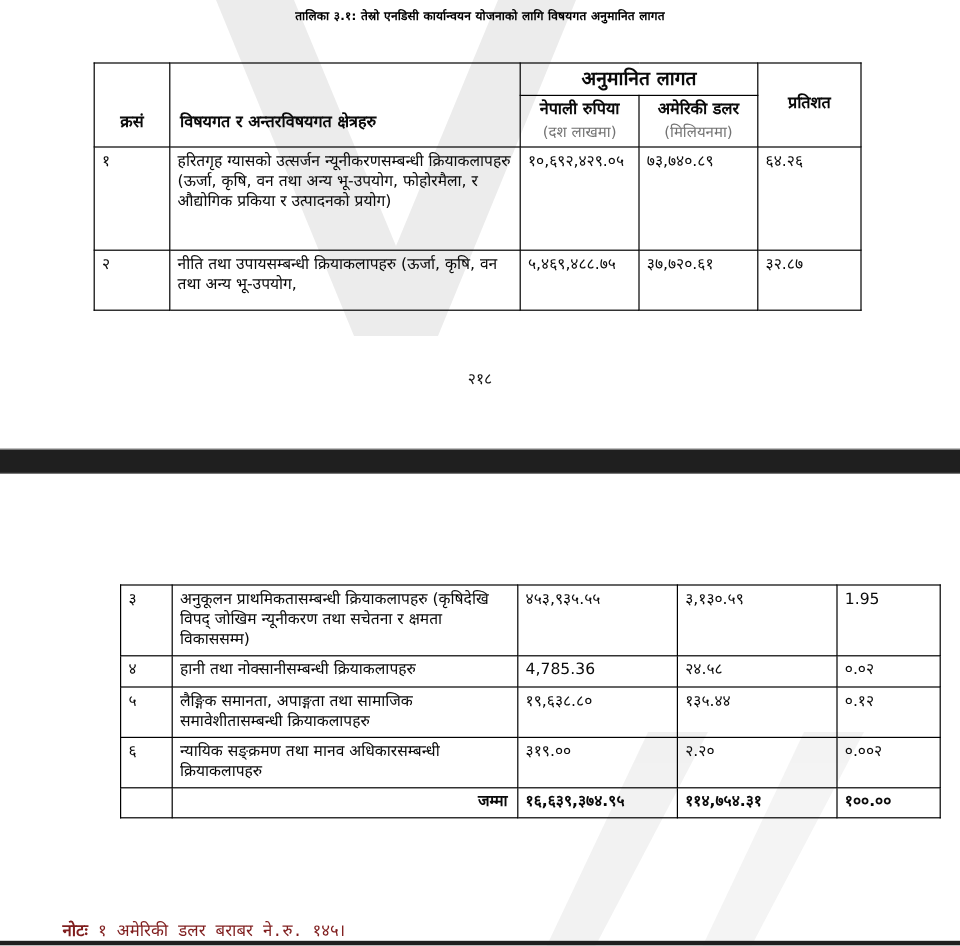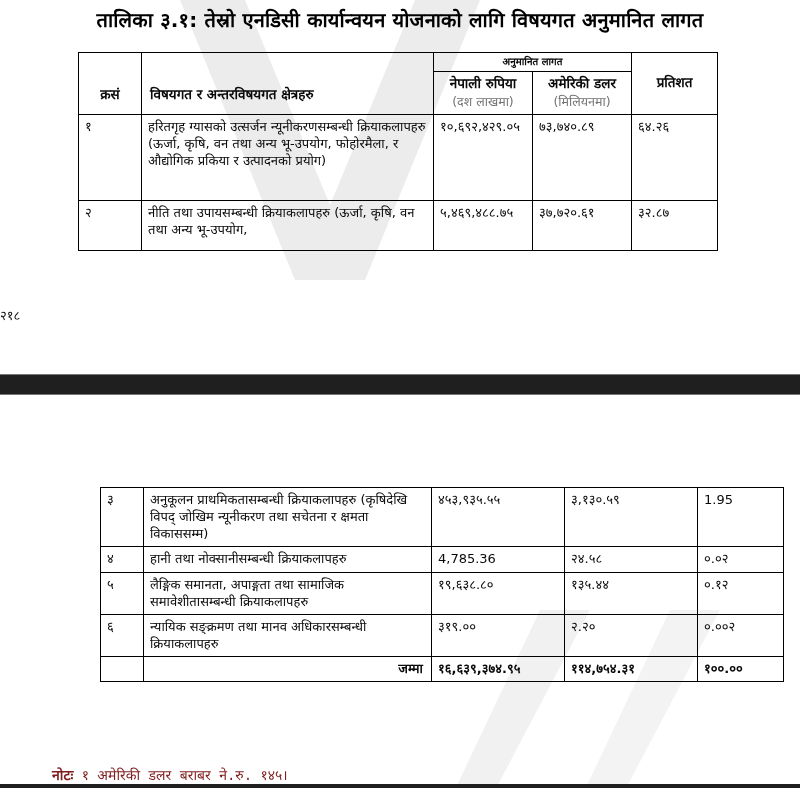--- a/index.html
+++ b/index.html
@@ -60,21 +60,21 @@
     z-index: 2;
   }
 
   
   .table-title {
     position: absolute;
     left: 0;
     top: 6px;
     width: 800px;
     text-align: center;
-    font-size: 20px;
+    font-size: 10px;
     font-weight: bold;
     letter-spacing: 0.2px;
     color: #000;
     white-space: nowrap;
   }
 
   
   table {
     border-collapse: collapse;
     table-layout: fixed;
@@ -122,21 +122,21 @@
     text-align: center;
     vertical-align: middle;
     font-size: 13.5px;
     padding-top: 4px;
     padding-bottom: 4px;
   }
   .hdr-group {
     font-weight: bold;
     text-align: center;
     vertical-align: middle;
-    font-size: 10px;
+    font-size: 16px;
     border-bottom: 1.4px solid #000;
     padding: 2px 4px 3px 4px;
   }
   .hdr-sub {
     font-weight: bold;
     text-align: center;
     vertical-align: top;
     font-size: 13.5px;
     padding: 2px 4px 4px 4px;
     line-height: 1.38;
@@ -168,21 +168,21 @@
   }
   .total-row td { font-weight: bold; }
   .total-row .num { font-weight: bold; }
 
   
   .page-number {
     position: absolute;
     left: 0;
     top: 306px;
     width: 800px;
-    text-align: left;
+    text-align: center;
     font-size: 13px;
     color: #111;
   }
 
   
   .footnote {
     position: absolute;
     left: 52px;
     top: 765px;
     font-size: 14px;

